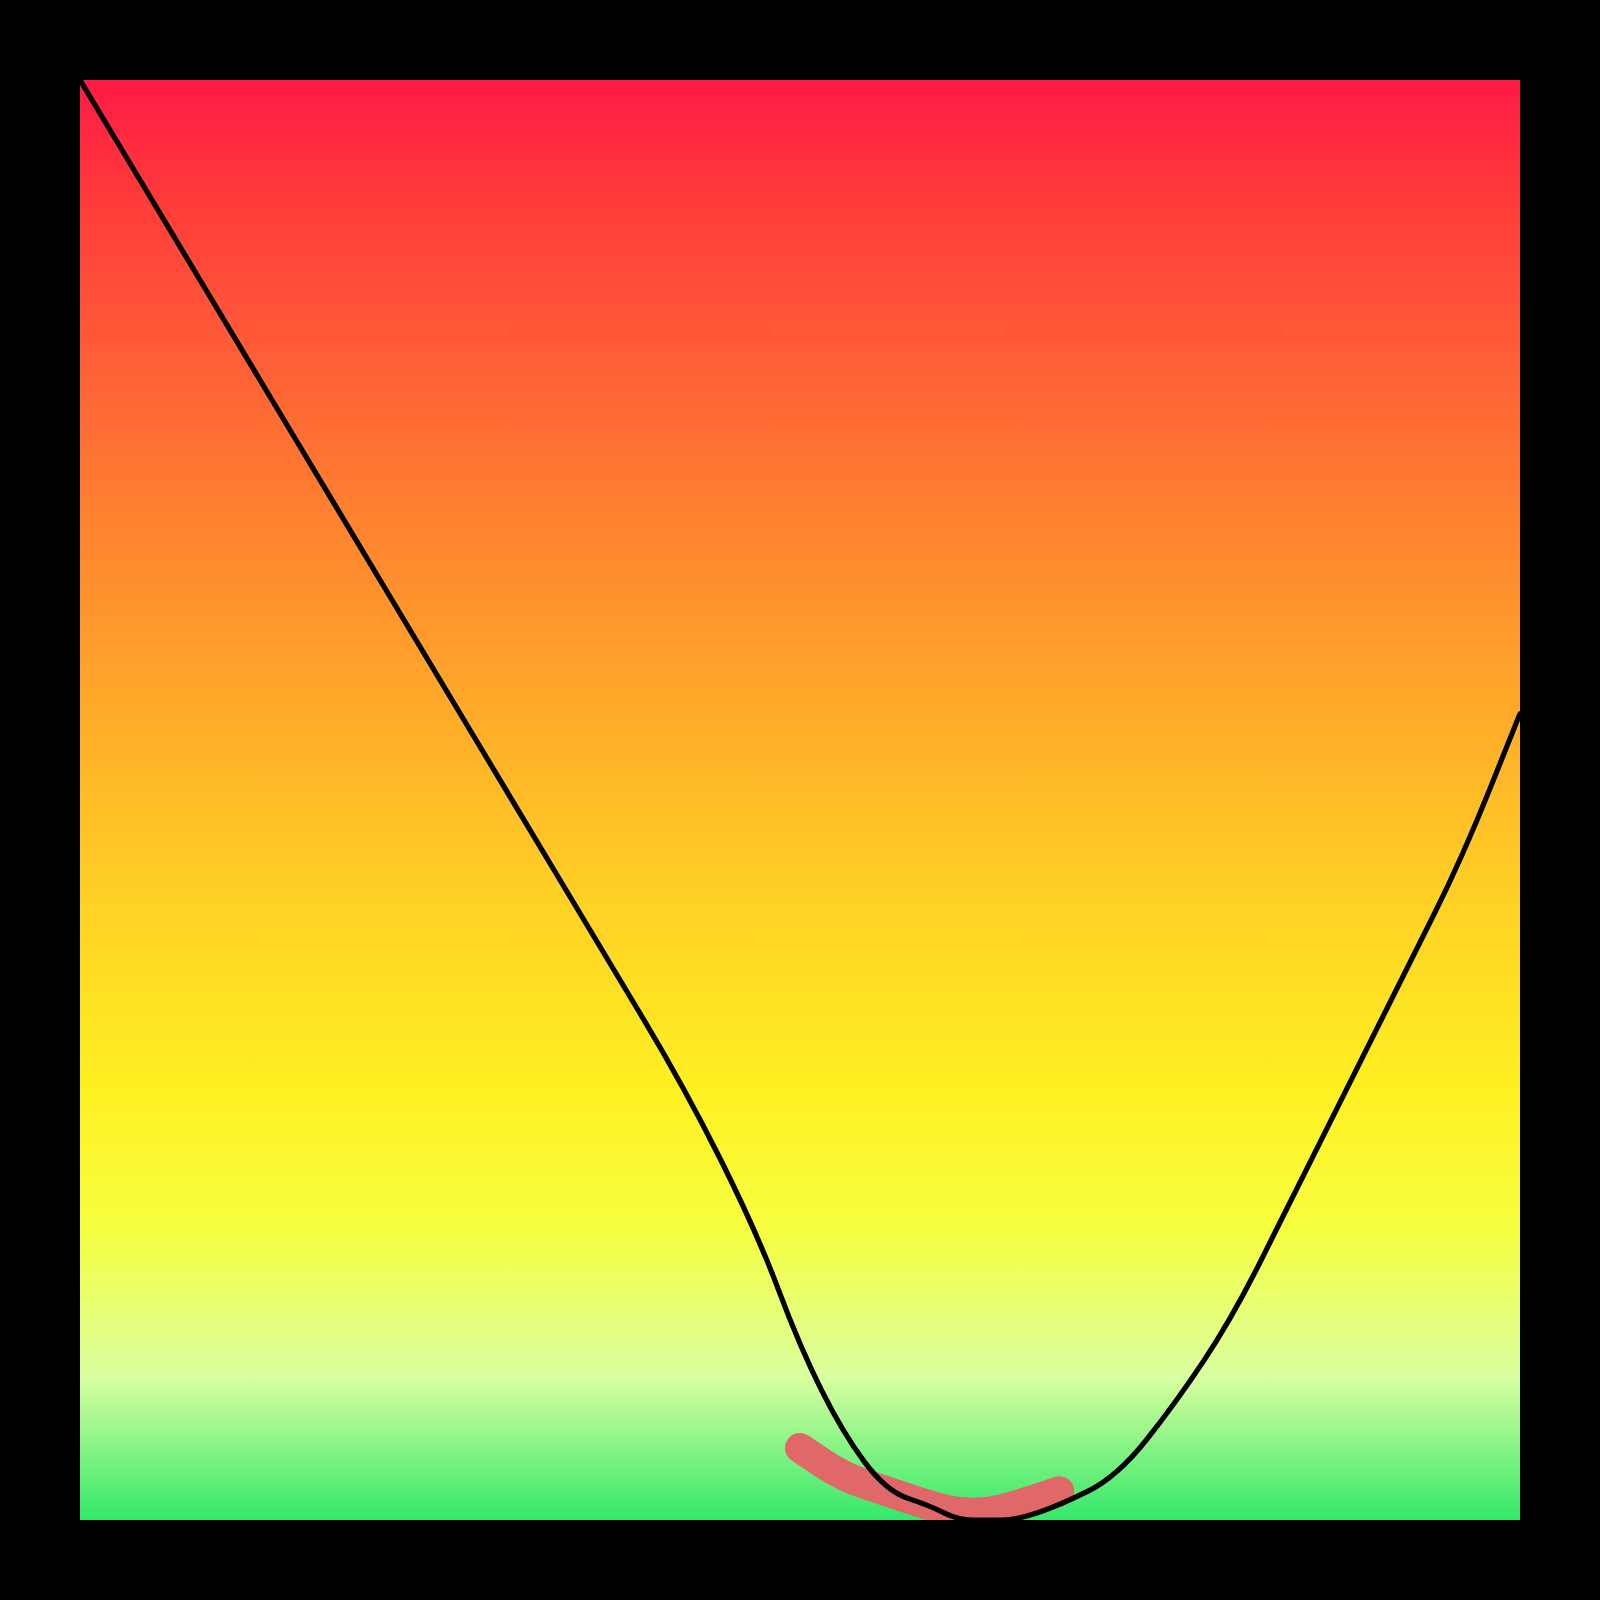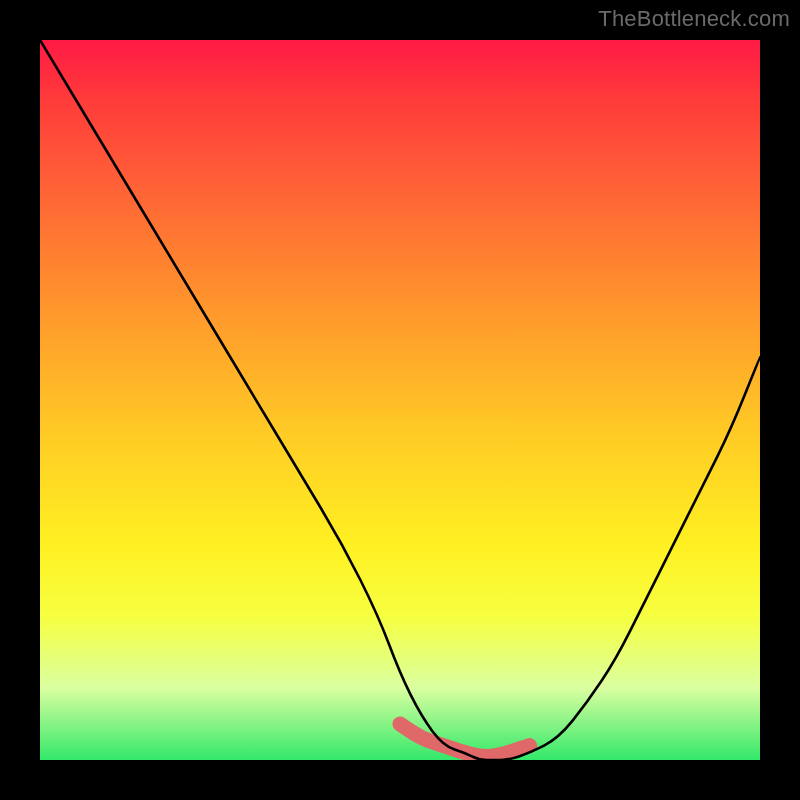--- a/index.html
+++ b/index.html
@@ -42,21 +42,20 @@
     position: absolute;
     left: 0; top: 0;
     width: 720px; height: 720px;
   }
 </style>
 </head>
 <body>
 
 <div class="frame">
 
-  <div class="watermark">TheBottleneck.com</div>
 
   <div class="plot">
 
     <svg class="curve" viewBox="0 0 720 720" preserveAspectRatio="none">
       <path d="M 360.00 684.00 Q 360.00 684.00 370.80 691.20 Q 381.60 698.40 392.40 702.00 Q 403.20 705.60 414.00 709.20 Q 424.80 712.80 432.00 714.60 Q 439.20 716.40 446.40 716.40 Q 453.60 716.40 460.80 714.60 Q 468.00 712.80 478.80 709.20 T 489.60 705.60" fill="none" stroke="#e06868" stroke-width="15" stroke-linecap="round" stroke-linejoin="round"></path>
       <path d="M 0.00 0.00 Q 0.00 0.00 21.60 36.00 Q 43.20 72.00 64.80 108.00 Q 86.40 144.00 108.00 180.00 Q 129.60 216.00 151.20 252.00 Q 172.80 288.00 194.40 324.00 Q 216.00 360.00 237.60 396.00 Q 259.20 432.00 280.80 468.00 Q 302.40 504.00 320.40 540.00 Q 338.40 576.00 349.20 604.80 Q 360.00 633.60 370.80 655.20 Q 381.60 676.80 392.40 691.20 Q 403.20 705.60 414.00 709.20 Q 424.80 712.80 432.00 716.40 Q 439.20 720.00 446.40 720.00 Q 453.60 720.00 460.80 720.00 Q 468.00 720.00 478.80 716.40 Q 489.60 712.80 504.00 705.60 Q 518.40 698.40 532.80 680.40 Q 547.20 662.40 561.60 640.80 Q 576.00 619.20 590.40 590.40 Q 604.80 561.60 619.20 532.80 Q 633.60 504.00 648.00 475.20 Q 662.40 446.40 676.80 417.60 Q 691.20 388.80 705.60 352.80 T 720.00 316.80" fill="none" stroke="#000000" stroke-width="2.6" stroke-linecap="round" stroke-linejoin="round"></path>
     </svg>
 
   </div>
 </div>

